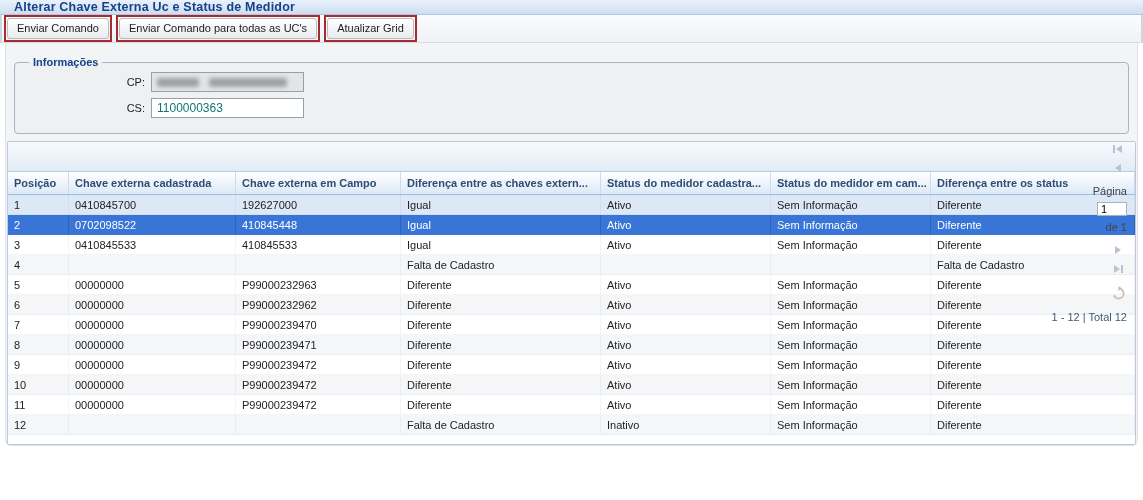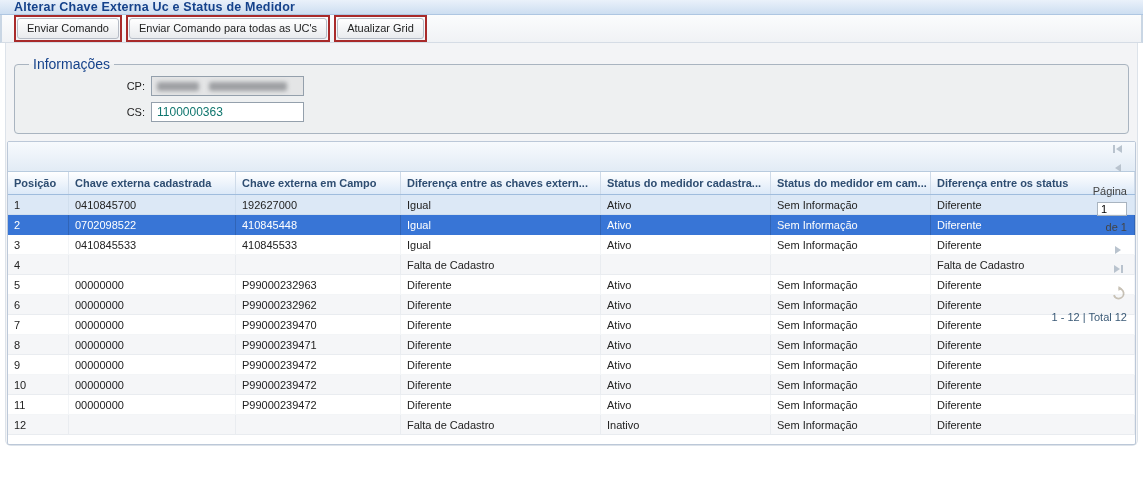--- a/index.html
+++ b/index.html
@@ -14,39 +14,39 @@
   }
   .window{width:1143px;height:392px;display:flex;flex-direction:column;}
   .top-accent{height:5px;background:linear-gradient(#6e99cf,#a3c0e4);border-radius:4px 4px 0 0;}
   .title-bar{
     height:23px;background:linear-gradient(#eaf1fa,#cddef1);
     border-bottom:1px solid #aec6e2;display:flex;align-items:center;padding-left:14px;
   }
   .title-bar .title{color:var(--title-color,#15428b);font-weight:bold;font-size:12.5px;letter-spacing:.2px;}
   .toolbar{
     height:32px;background:linear-gradient(#fbfcfd,#f0f2f5);
-    border-bottom:1px solid #d5dce5;display:flex;align-items:center;gap:4px;padding-left:12px;
+    border-bottom:1px solid #d5dce5;display:flex;align-items:center;gap:4px;padding-left:2px;
     border-left:2px solid #c9d6e4;border-right:2px solid #c9d6e4;
   }
   .annot{border:2px solid var(--annotation-red,#a82a2a);padding:1px;display:inline-flex;}
   .tb-btn{
     font-family:inherit;font-size:11px;color:#222;cursor:pointer;white-space:nowrap;
     border:1px solid #b6bcc6;border-radius:3px;padding:3px 9px 4px 9px;
     background:linear-gradient(#ffffff,#e9ebee);
   }
   .content-wrap{
     flex:1;margin:0 5px;background:#f3f4f6;border-radius:0 0 6px 6px;
     border-left:1px solid #dde3ea;border-right:1px solid #dde3ea;border-bottom:1px solid #dde3ea;
   }
   fieldset.info{
     margin:13px 8px 0 8px;height:78px;background:#eef0f1;
     border:1px solid #a9b4c0;border-radius:4px;padding:4px 8px 0 8px;
   }
   fieldset.info legend{
-    color:var(--title-color,#15428b);font-weight:normal;font-size:14px;padding:0 4px;margin-left:6px;
+    color:var(--title-color,#15428b);font-weight:bold;font-size:11px;padding:0 4px;margin-left:6px;
   }
   .frow{display:flex;align-items:center;margin-bottom:6px;}
   .flabel{width:128px;text-align:right;padding-right:6px;color:#222;}
   .field{width:153px;height:20px;border:1px solid #94a0ac;font-family:inherit;font-size:12px;}
   .field.cp{background:#e4e5e6;position:relative;overflow:hidden;display:flex;align-items:center;padding-left:5px;gap:10px;}
   .blur-blob{height:9px;border-radius:2px;background:#8d8f93;filter:blur(2px);opacity:.8;}
   .blur-blob.b1{width:42px;} .blur-blob.b2{width:78px;}
   .field.cs{background:#fff;padding:0 0 0 5px;color:#0f766e;}
   .grid-panel{
     margin:7px 1px 0 1px;height:304px;background:#fff;

